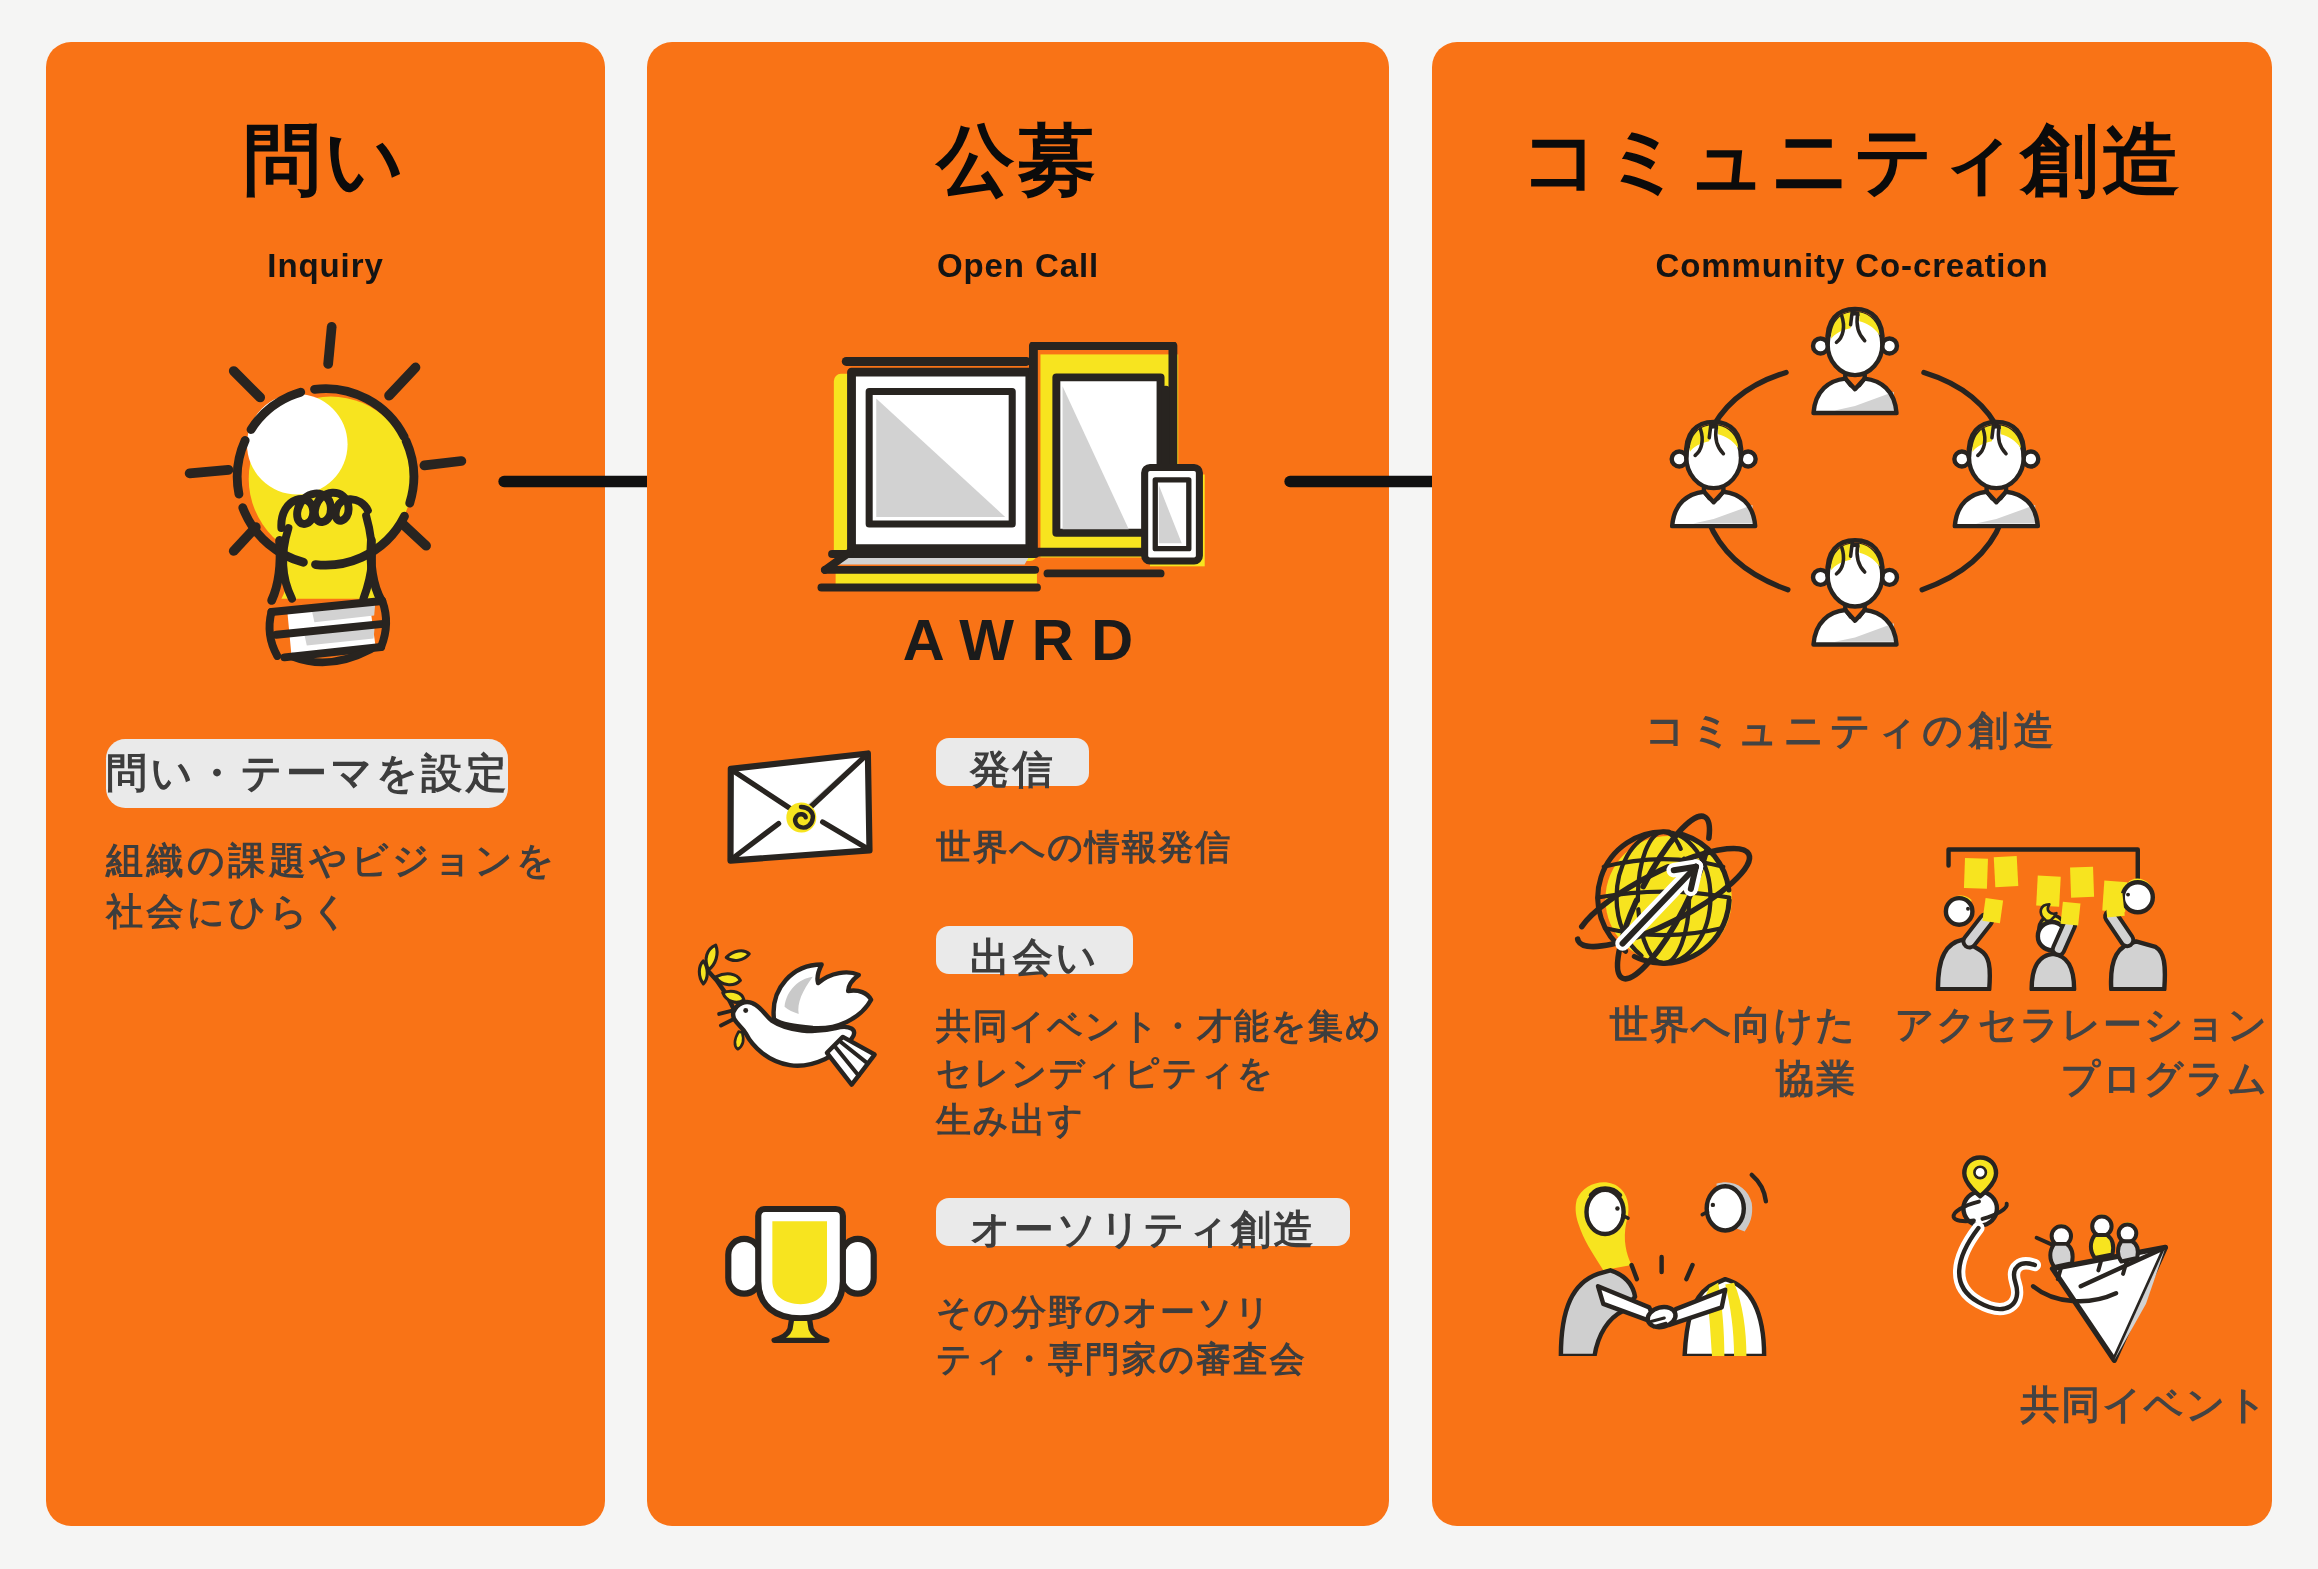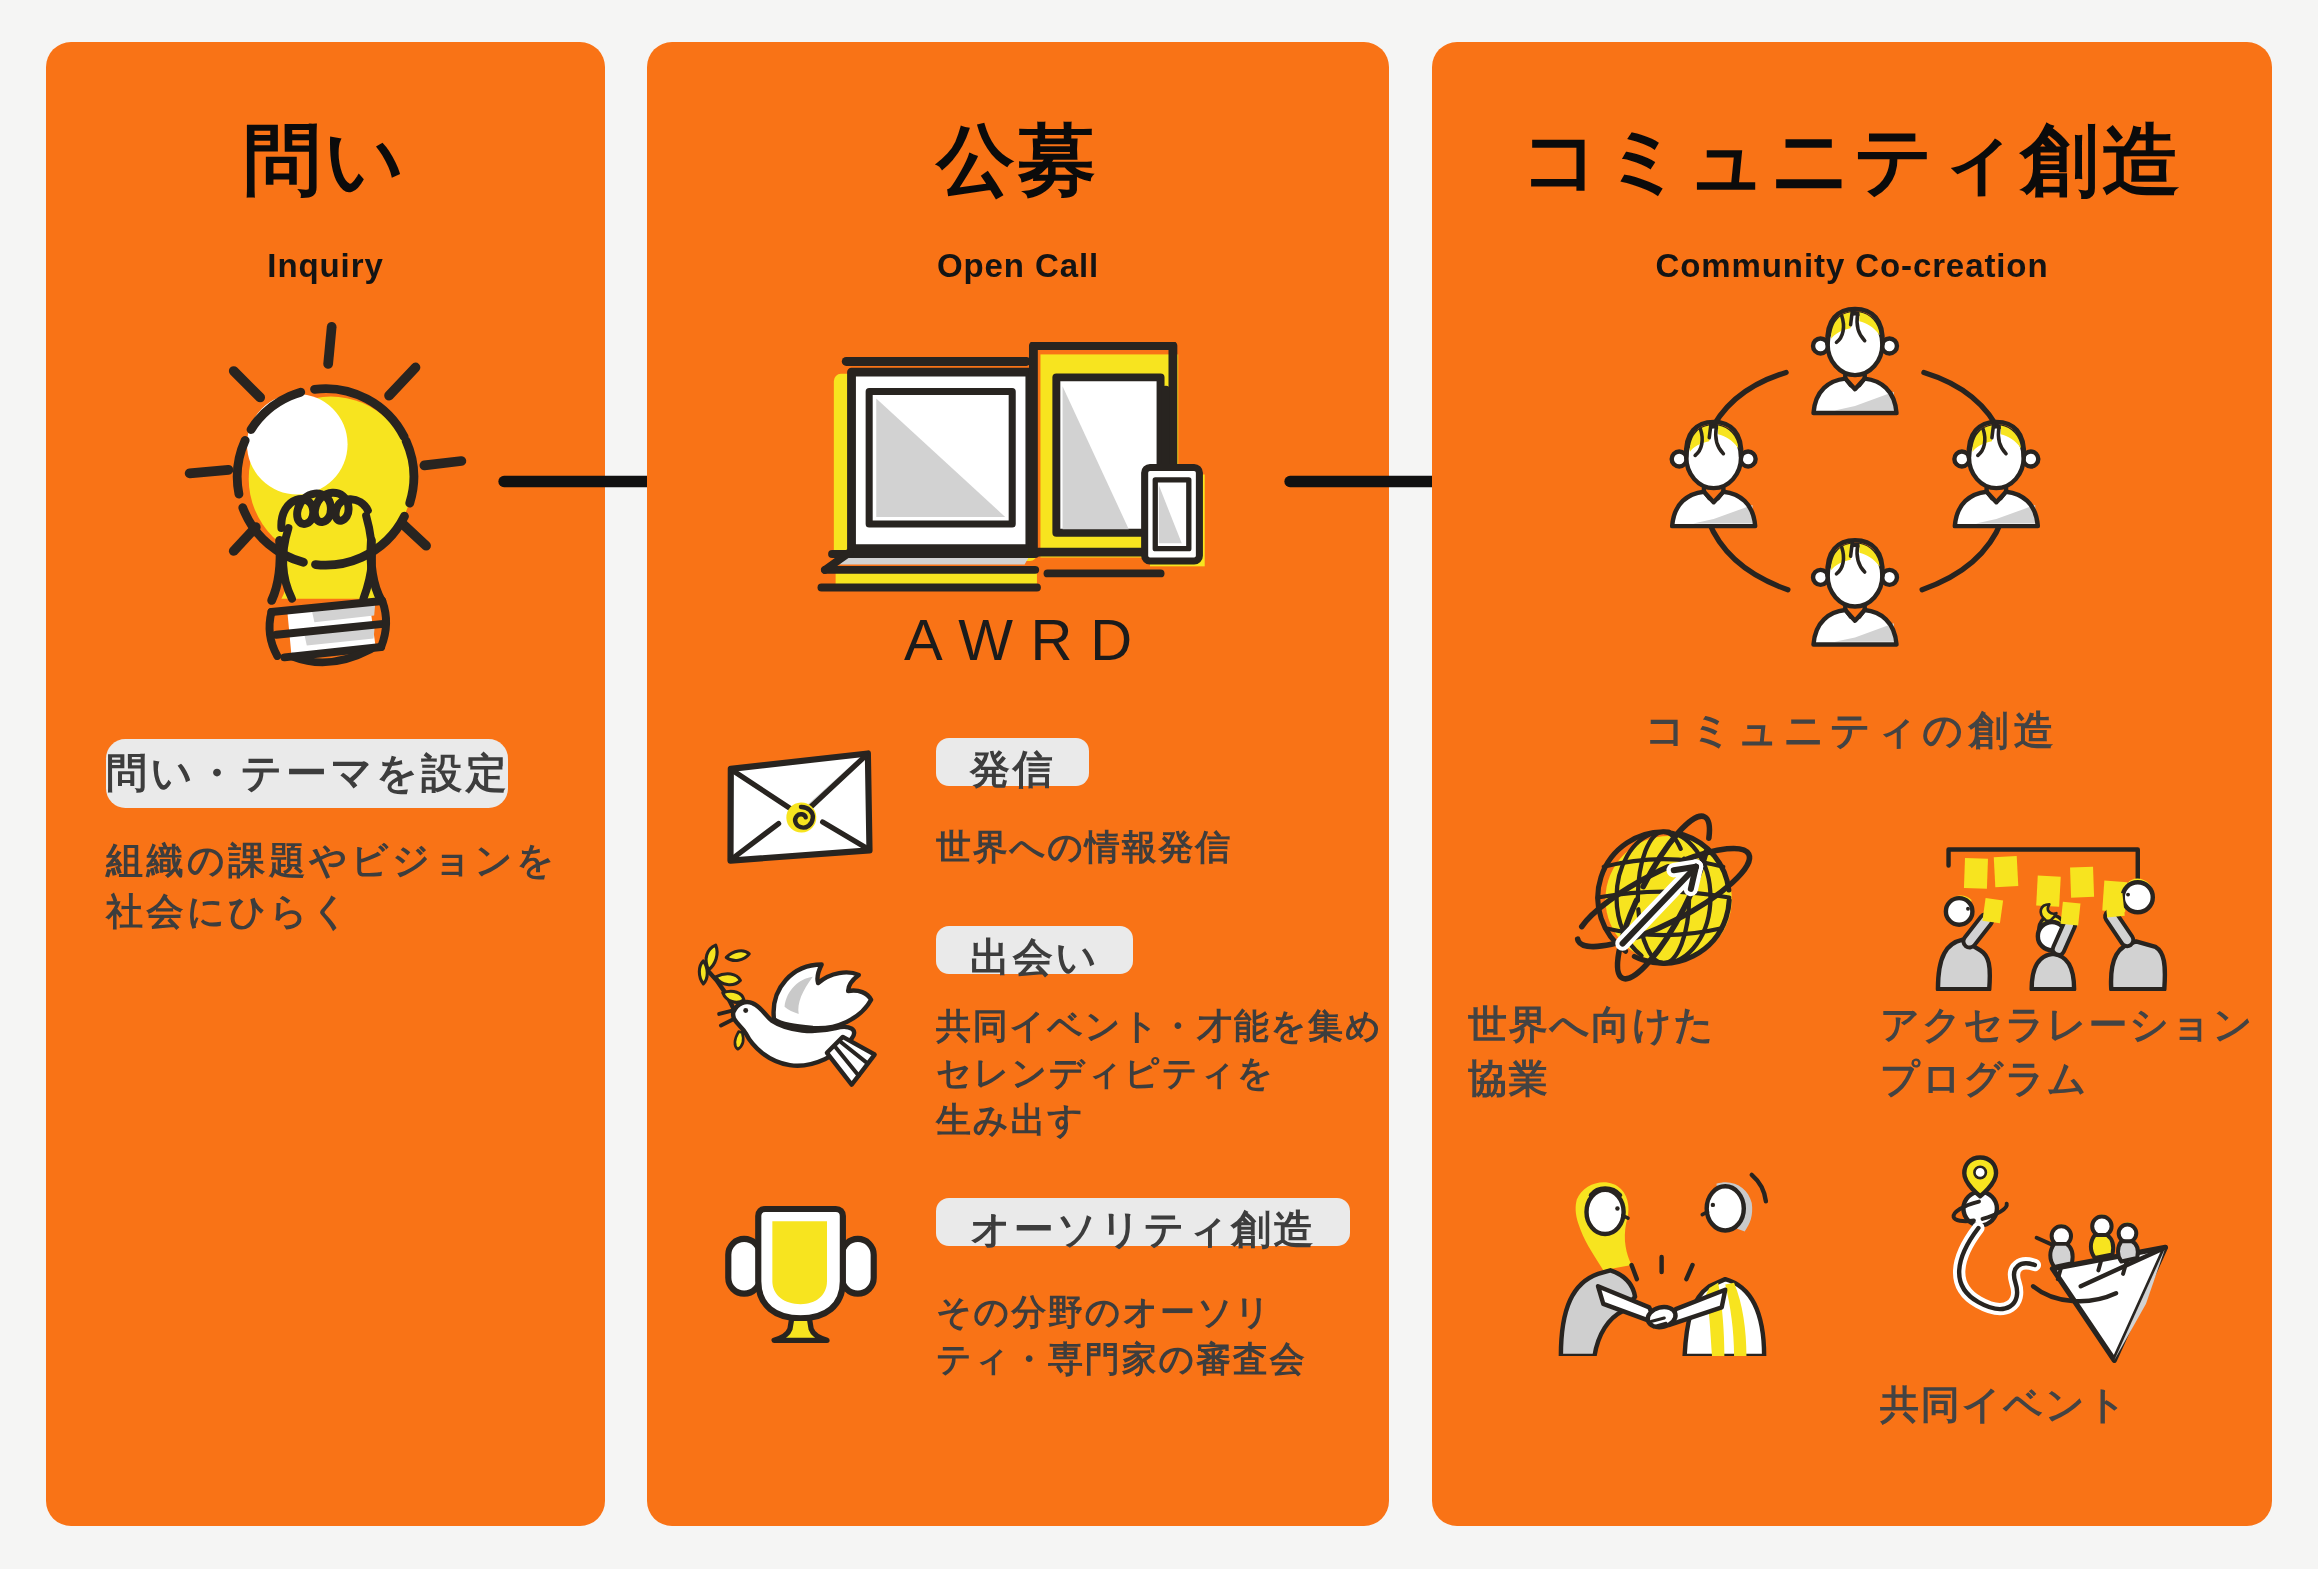--- a/index.html
+++ b/index.html
@@ -15,24 +15,24 @@
            font-size:33px;font-weight:700;color:#141414;letter-spacing:0.9px;}
   .illo{position:absolute;}
   .badge{position:absolute;background:#EAEAEA;border-radius:19.4px;color:#3D3D3D;
          font-weight:700;text-align:center;white-space:nowrap;}
   .badge-main{left:60px;top:697px;width:402px;height:69px;line-height:69px;font-size:41px;letter-spacing:3.5px;}
   .badge-sm{height:48px;line-height:62px;font-size:40px;letter-spacing:2.7px;padding:0 34px;border-radius:13px;left:289px;}
   .para{position:absolute;font-weight:700;color:#3D3D3D;}
   .para-1{left:60px;top:793px;font-size:37px;line-height:51px;letter-spacing:3.5px;}
   .desc{left:289px;font-size:35px;line-height:47px;letter-spacing:1.8px;}
   .awrd{position:absolute;left:0;width:100%;top:564px;text-align:center;font-size:58px;
-        font-weight:400;color:#1B1B1B;letter-spacing:17.7px;text-indent:17.7px;}
+        font-weight:700;color:#1B1B1B;letter-spacing:17.7px;text-indent:17.7px;}
   .caption{position:absolute;left:0;width:100%;top:661px;text-align:center;font-size:40px;
            font-weight:700;color:#434343;letter-spacing:5.3px;}
-  .glabel{position:absolute;width:389px;text-align:left;font-size:39px;font-weight:700;
+  .glabel{position:absolute;width:389px;text-align:right;font-size:39px;font-weight:700;
           color:#434343;line-height:54px;letter-spacing:1.8px;}
   .glabel.l{left:36px;} .glabel.r{left:448px;}
   .row1{top:956px;} .row2{top:1336px;}
   .arrow{position:absolute;top:430px;width:256px;height:103px;}
   .a1{left:497px;} .a2{left:1283px;}
   svg{display:block;}
 </style>
 </head>
 <body>
 

